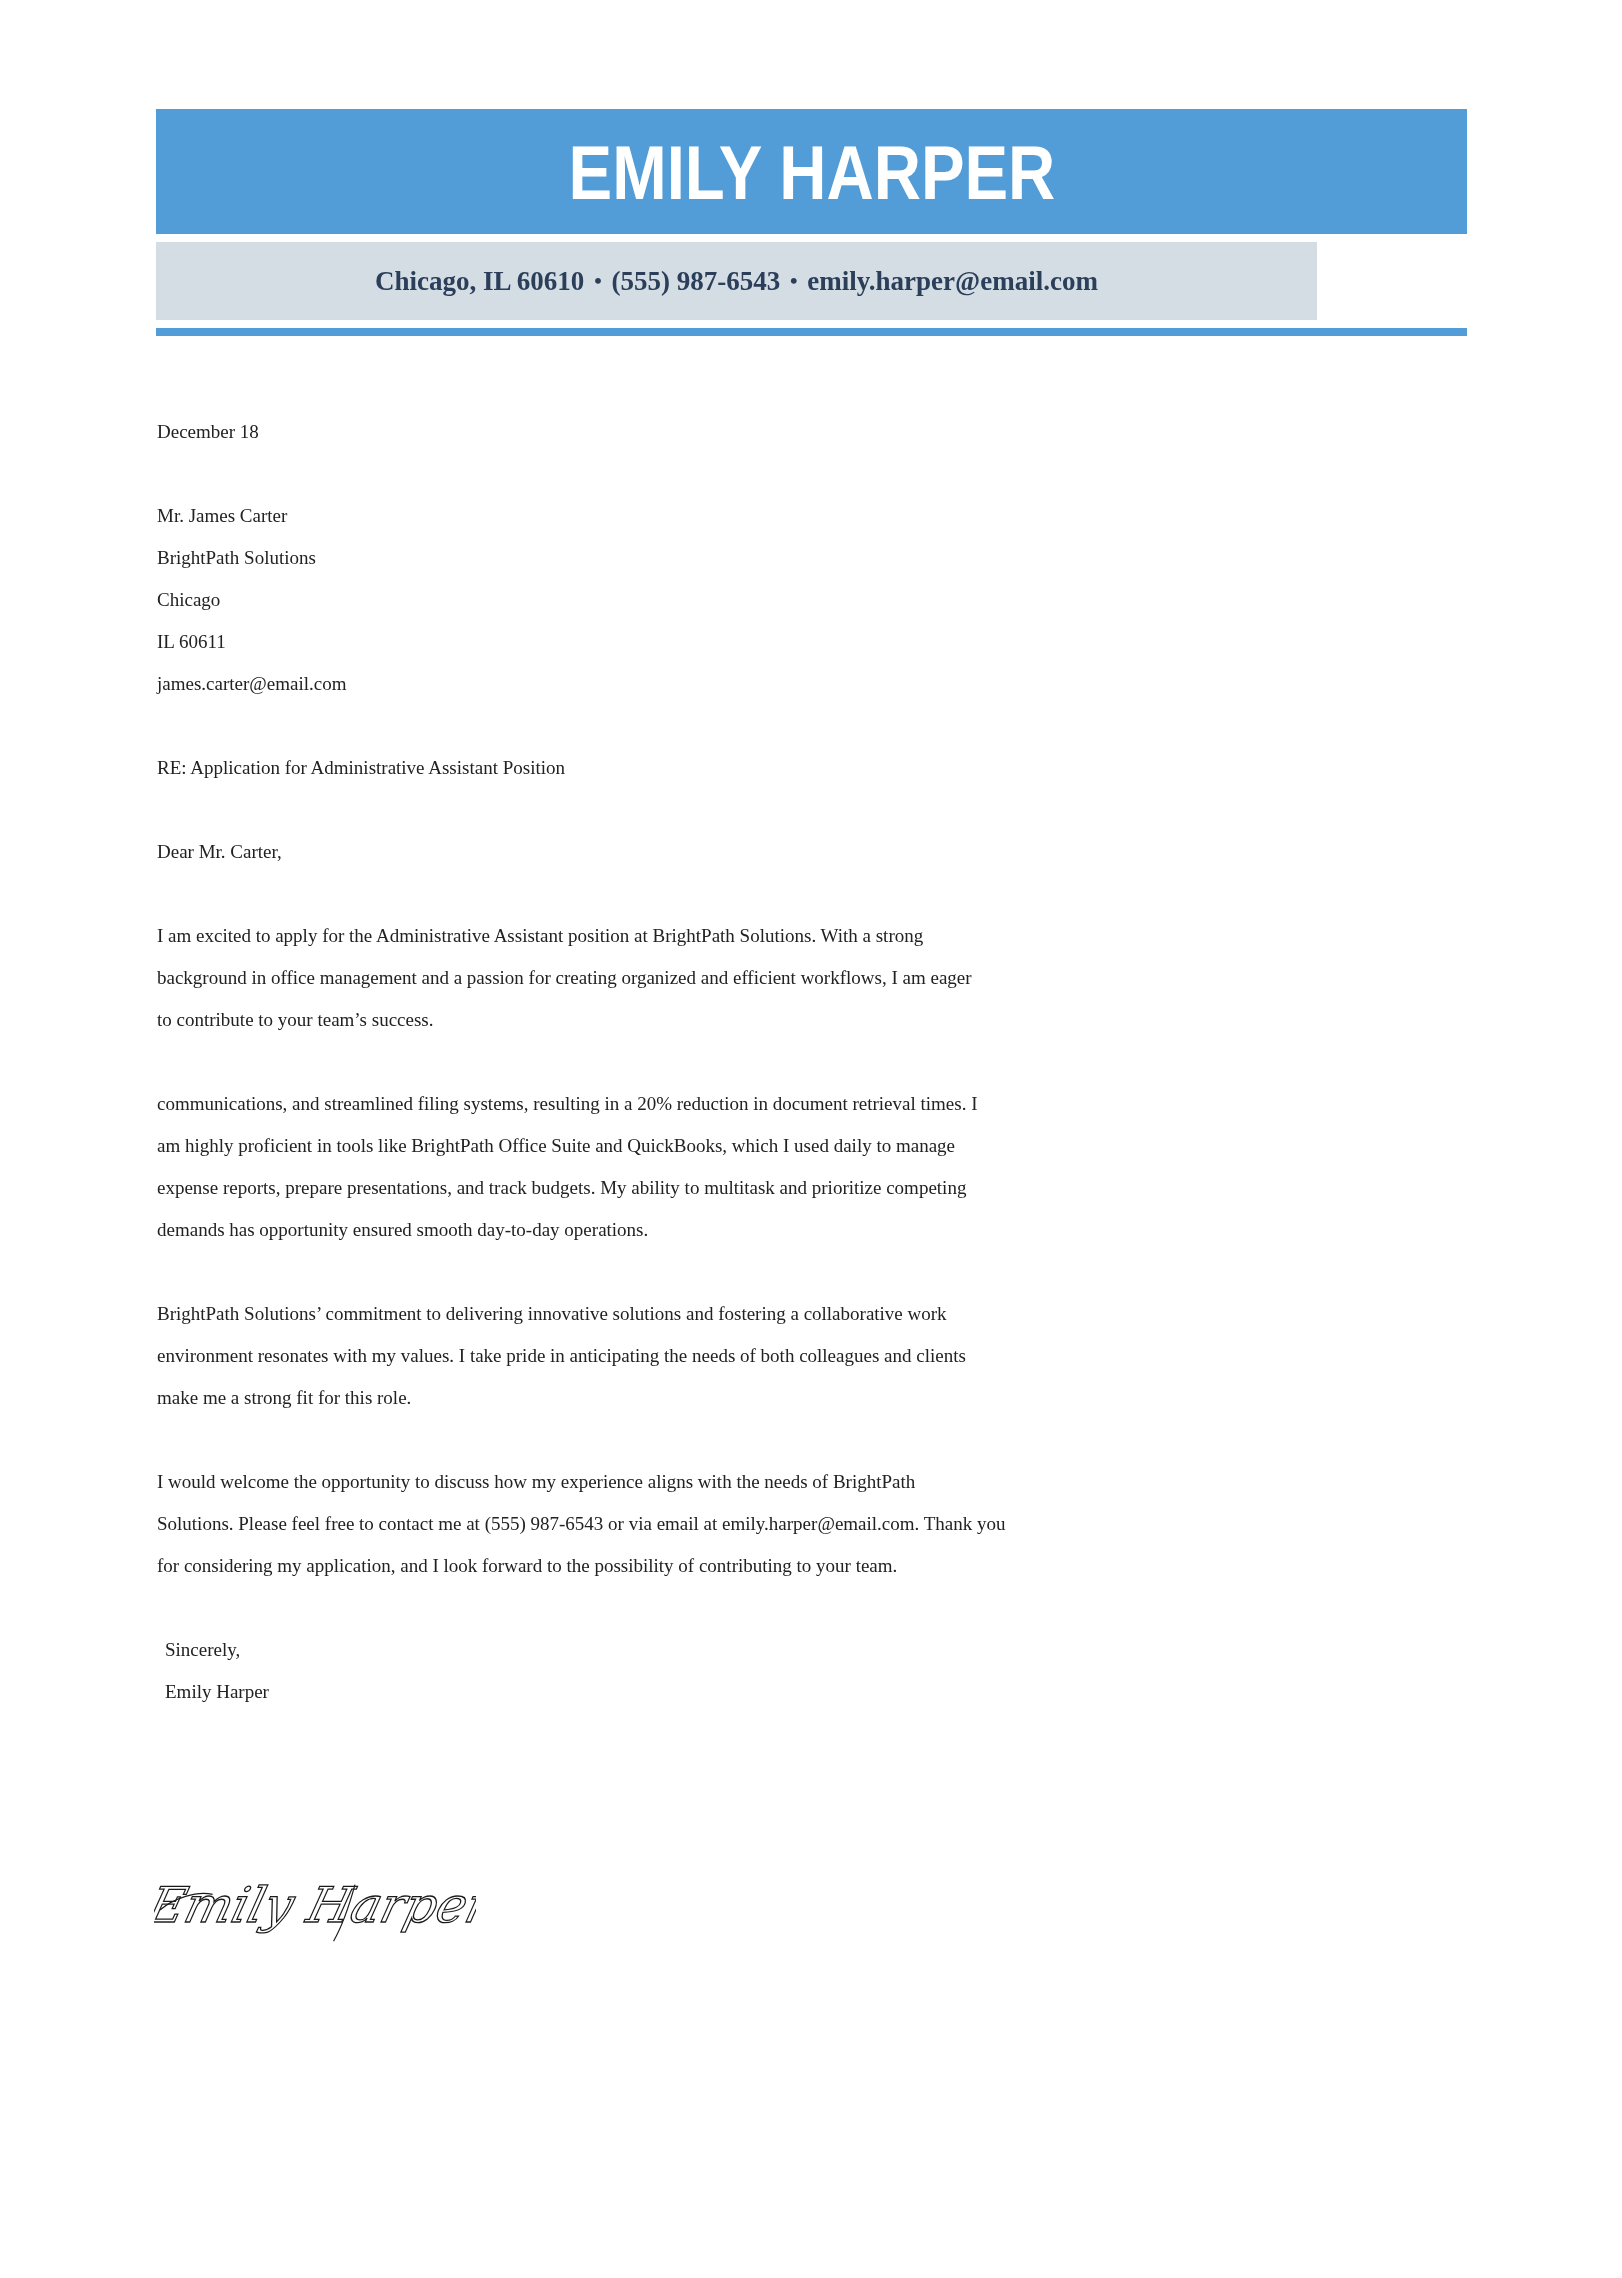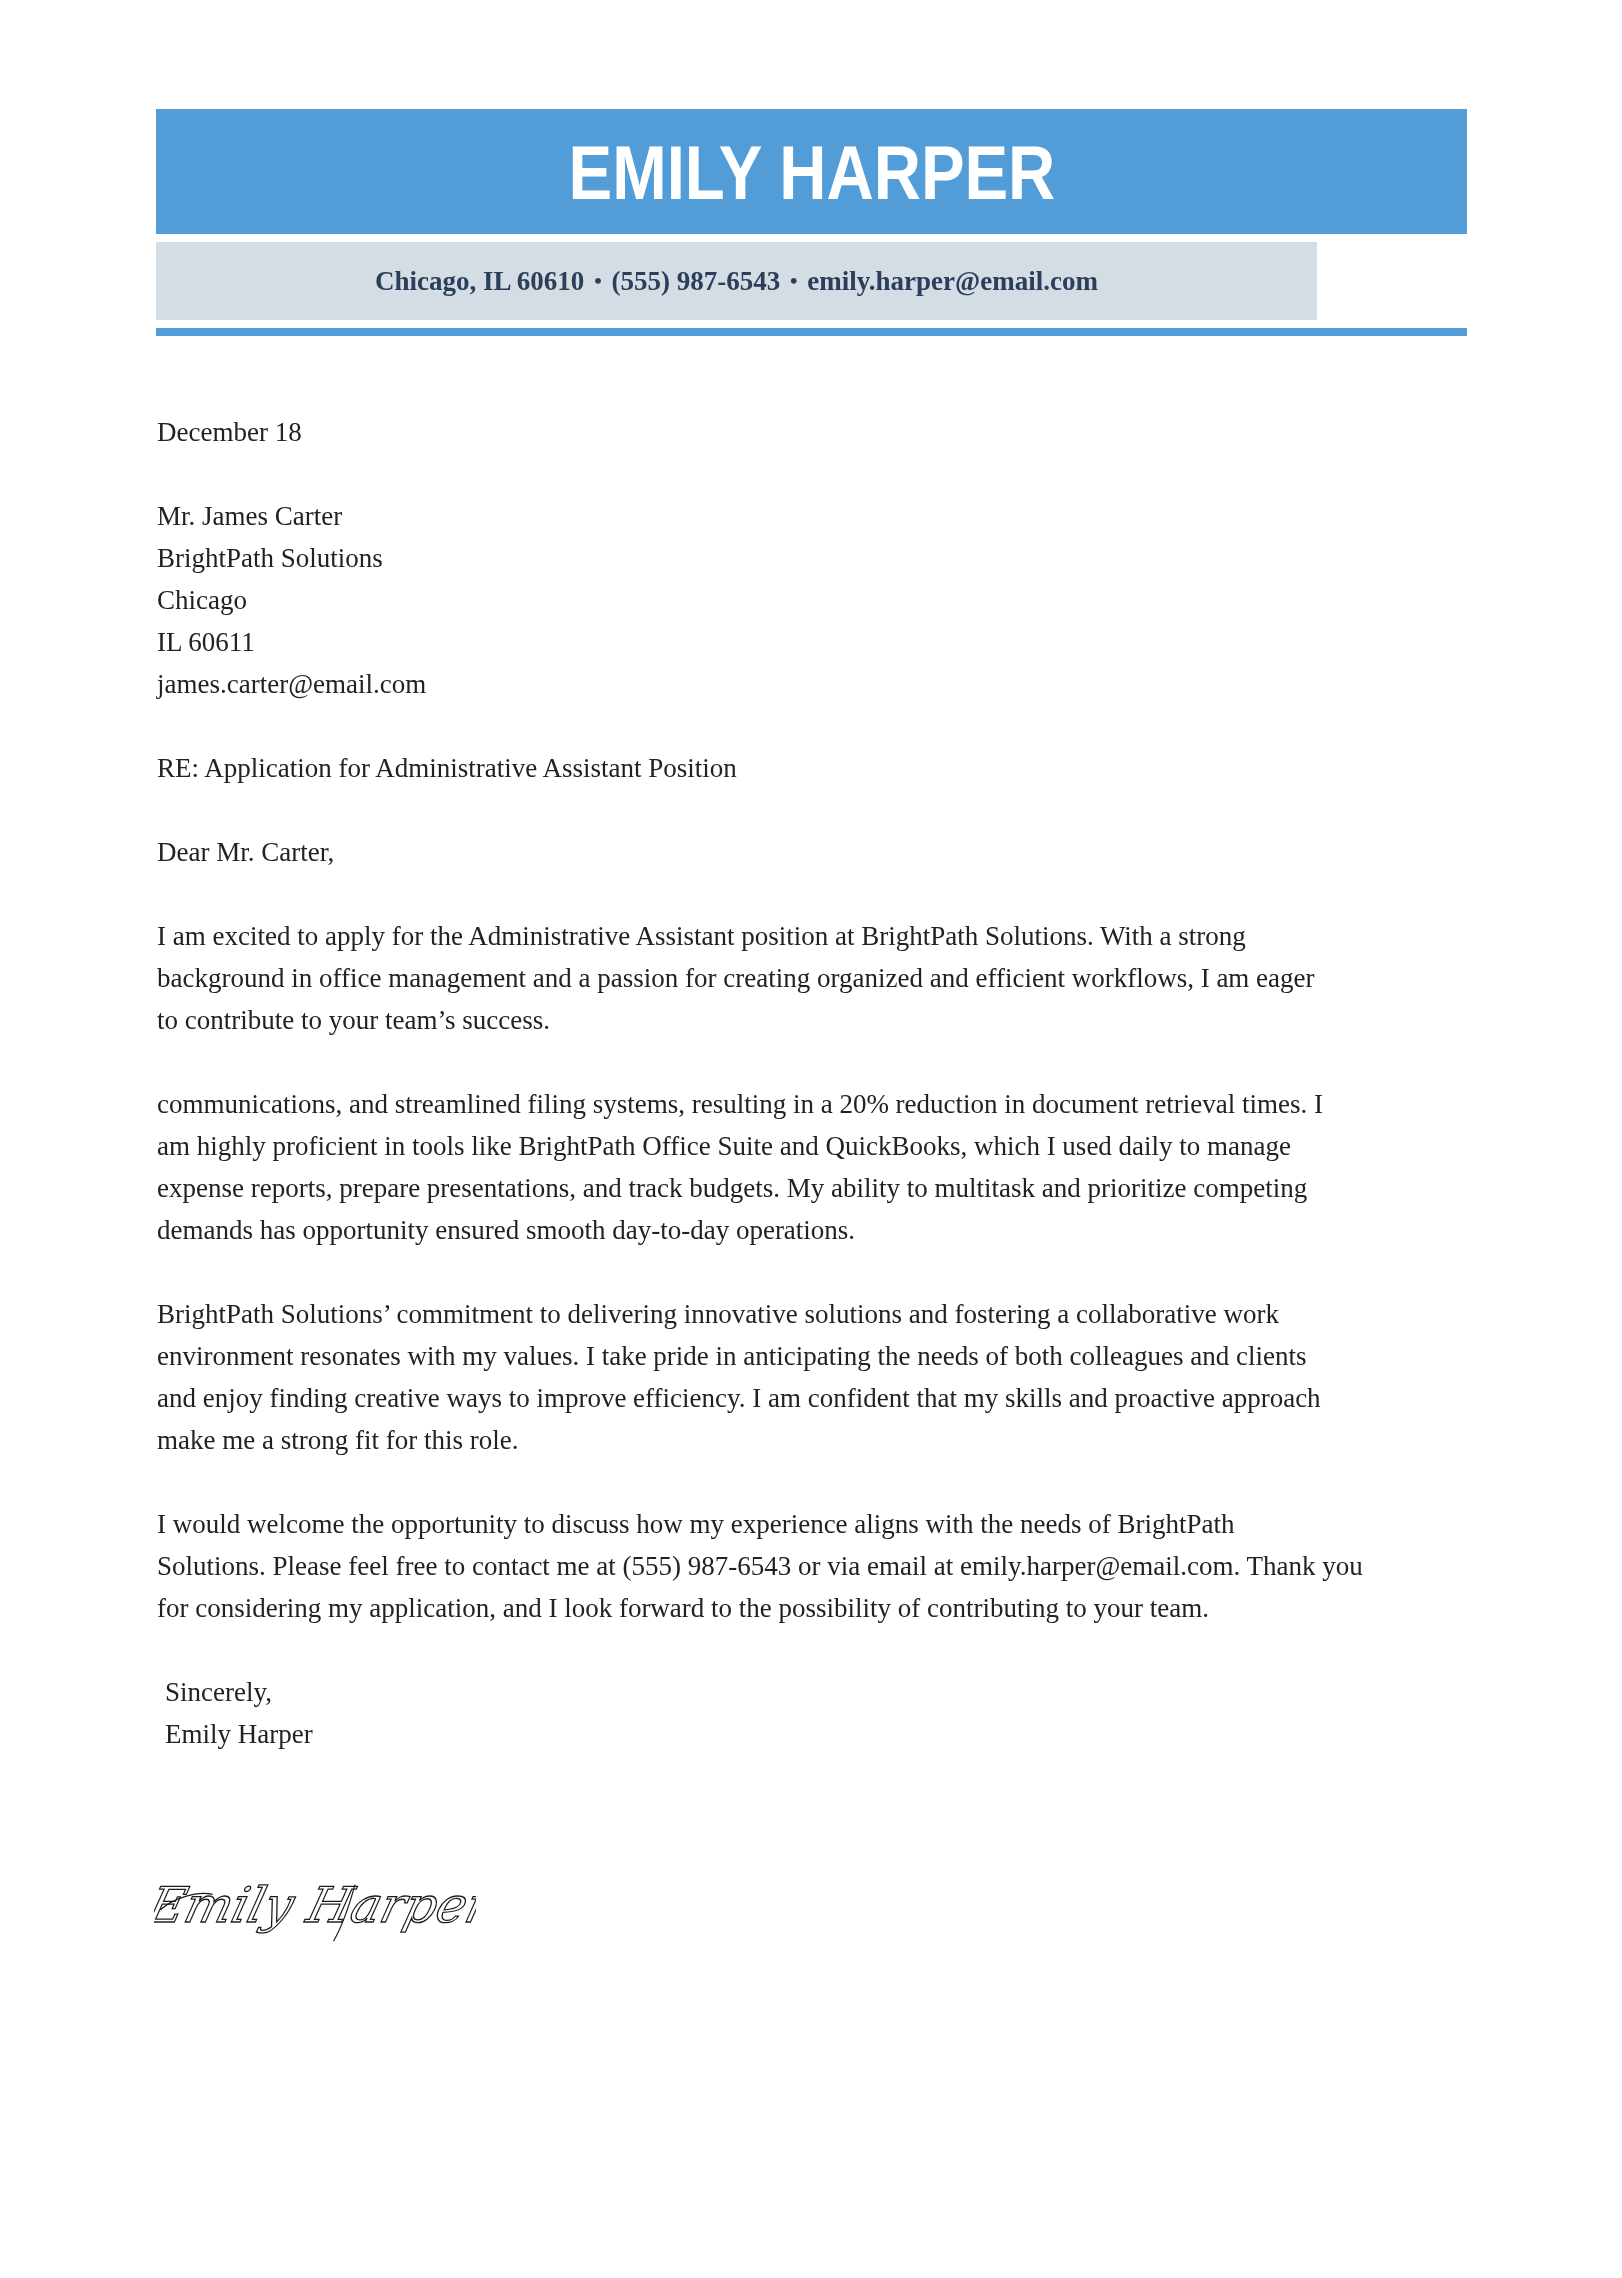--- a/index.html
+++ b/index.html
@@ -66,21 +66,21 @@
       top: 328px;
       width: 1311px;
       height: 7.8px;
       background: #529dd8;
     }
     .letter-body {
       position: absolute;
       left: 157px;
       top: 411px;
       width: 1326px;
-      font-size: 27px;
+      font-size: 19px;
       line-height: 42px;
       color: #222222;
     }
     .block {
       margin: 0 0 42px 0;
     }
     .line {
       display: block;
       white-space: nowrap;
       height: 42px;
@@ -154,21 +154,20 @@
   <div class="block">
     <span class="line">communications, and streamlined filing systems, resulting in a 20% reduction in document retrieval times. I</span>
     <span class="line">am highly proficient in tools like BrightPath Office Suite and QuickBooks, which I used daily to manage</span>
     <span class="line">expense reports, prepare presentations, and track budgets. My ability to multitask and prioritize competing</span>
     <span class="line">demands has opportunity ensured smooth day-to-day operations.</span>
   </div>
 
   <div class="block">
     <span class="line">BrightPath Solutions’ commitment to delivering innovative solutions and fostering a collaborative work</span>
     <span class="line">environment resonates with my values. I take pride in anticipating the needs of both colleagues and clients</span>
-    <span class="line">and enjoy finding creative ways to improve efficiency. I am confident that my skills and proactive approach</span>
     <span class="line">make me a strong fit for this role.</span>
   </div>
 
   <div class="block">
     <span class="line">I would welcome the opportunity to discuss how my experience aligns with the needs of BrightPath</span>
     <span class="line">Solutions. Please feel free to contact me at (555) 987-6543 or via email at emily.harper@email.com. Thank you</span>
     <span class="line">for considering my application, and I look forward to the possibility of contributing to your team.</span>
   </div>
 
   <div class="block closing">

